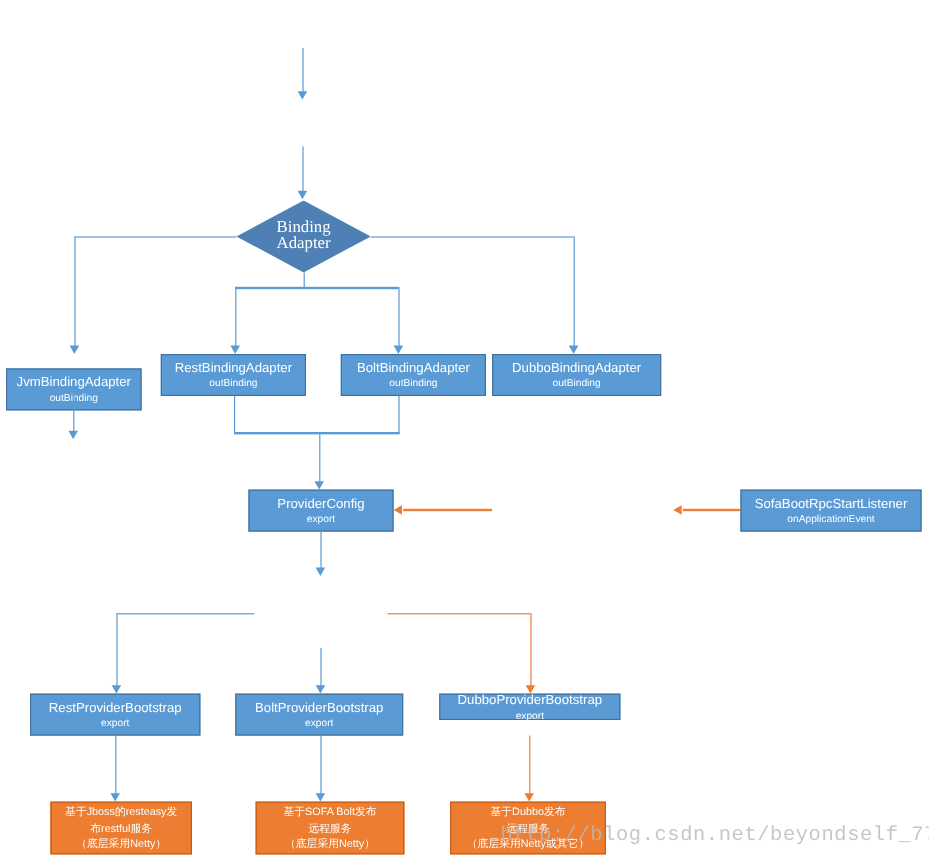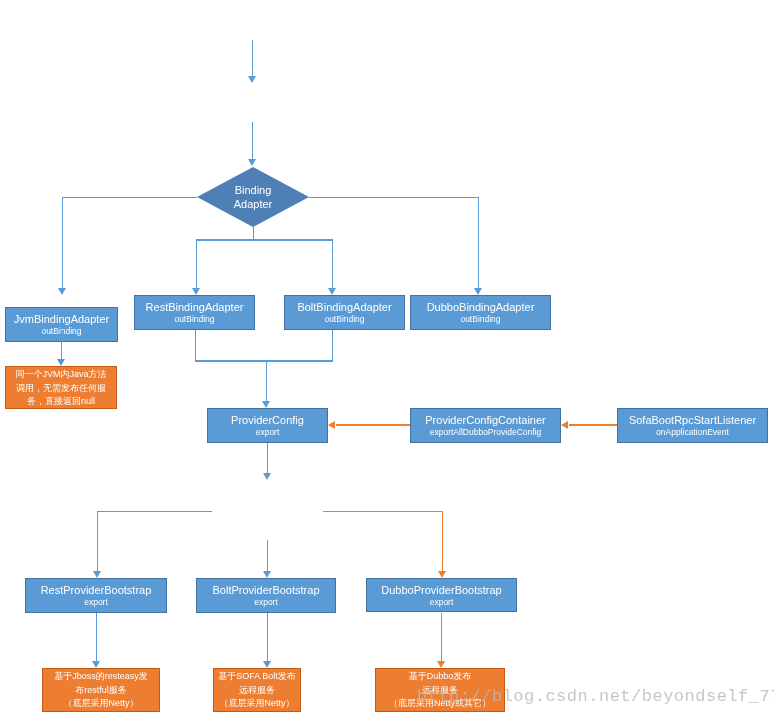--- a/index.html
+++ b/index.html
@@ -12,21 +12,21 @@
     display:flex;flex-direction:column;justify-content:center;align-items:center;
     box-sizing:border-box;text-align:center;
   }
   .node .t{font-size:11px;line-height:14px;}
   .node .s{font-size:8.5px;line-height:11px;}
   .diamond{
     position:absolute;background:#4E7FB5;color:#fff;text-align:center;
     clip-path:polygon(50% 0,100% 50%,50% 100%,0 50%);
     display:flex;flex-direction:column;justify-content:center;align-items:center;
   }
-  .diamond .t{font-size:11px;line-height:14px;}
+  .diamond .t{font-size:14px;line-height:14px;font-family:Liberation Serif, serif;}
   .note{
     position:absolute;background:#ED7D31;border:1px solid #C55A11;color:#fff;
     box-sizing:border-box;text-align:center;font-size:9px;line-height:13.5px;
     padding-top:1px;
   }
   .v{position:absolute;width:1.5px;background:#5B9BD5;}
   .h{position:absolute;height:1.5px;background:#5B9BD5;}
   .vo{position:absolute;width:1.5px;background:#ED7D31;}
   .ho{position:absolute;height:1.5px;background:#ED7D31;}
   .ad{position:absolute;width:0;height:0;border-left:4px solid transparent;
@@ -65,64 +65,55 @@
   <div class="node" style="left:284px;top:295px;width:121px;height:35px">
     <div class="t">BoltBindingAdapter</div>
     <div class="s">outBinding</div>
   </div>
 
   <div class="node" style="left:410px;top:295px;width:141px;height:35px">
     <div class="t">DubboBindingAdapter</div>
     <div class="s">outBinding</div>
   </div>
 
-  <div class="note" style="left:5px;top:366px;width:112px;height:43px">
-    <div>同一个JVM内Java方法</div>
-    <div>调用，无需发布任何服</div>
-    <div>务，直接返回null</div>
-  </div>
 
   <div class="node" style="left:207px;top:408px;width:121px;height:35px">
     <div class="t">ProviderConfig</div>
     <div class="s">export</div>
   </div>
 
-  <div class="node" style="left:410px;top:408px;width:151px;height:35px">
-    <div class="t">ProviderConfigContainer</div>
-    <div class="s">exportAllDubboProvideConfig</div>
-  </div>
 
   <div class="node" style="left:617px;top:408px;width:151px;height:35px">
     <div class="t">SofaBootRpcStartListener</div>
     <div class="s">onApplicationEvent</div>
   </div>
 
 
   <div class="node" style="left:25px;top:578px;width:142px;height:35px">
     <div class="t">RestProviderBootstrap</div>
     <div class="s">export</div>
   </div>
 
   <div class="node" style="left:196px;top:578px;width:140px;height:35px">
     <div class="t">BoltProviderBootstrap</div>
     <div class="s">export</div>
   </div>
 
-  <div class="node" style="left:366px;top:578px;width:151px;height:34px">
+  <div class="node" style="left:366px;top:578px;width:151px;height:22px">
     <div class="t">DubboProviderBootstrap</div>
     <div class="s">export</div>
   </div>
 
   <div class="note" style="left:42px;top:668px;width:118px;height:44px">
     <div>基于Jboss的resteasy发</div>
     <div>布restful服务</div>
     <div>（底层采用Netty）</div>
   </div>
 
-  <div class="note" style="left:213px;top:668px;width:88px;height:44px">
+  <div class="note" style="left:213px;top:668px;width:124px;height:44px">
     <div>基于SOFA Bolt发布</div>
     <div>远程服务</div>
     <div>（底层采用Netty）</div>
   </div>
 
   <div class="note" style="left:375px;top:668px;width:130px;height:44px">
     <div>基于Dubbo发布</div>
     <div>远程服务</div>
     <div>（底层采用Netty或其它）</div>
   </div>

